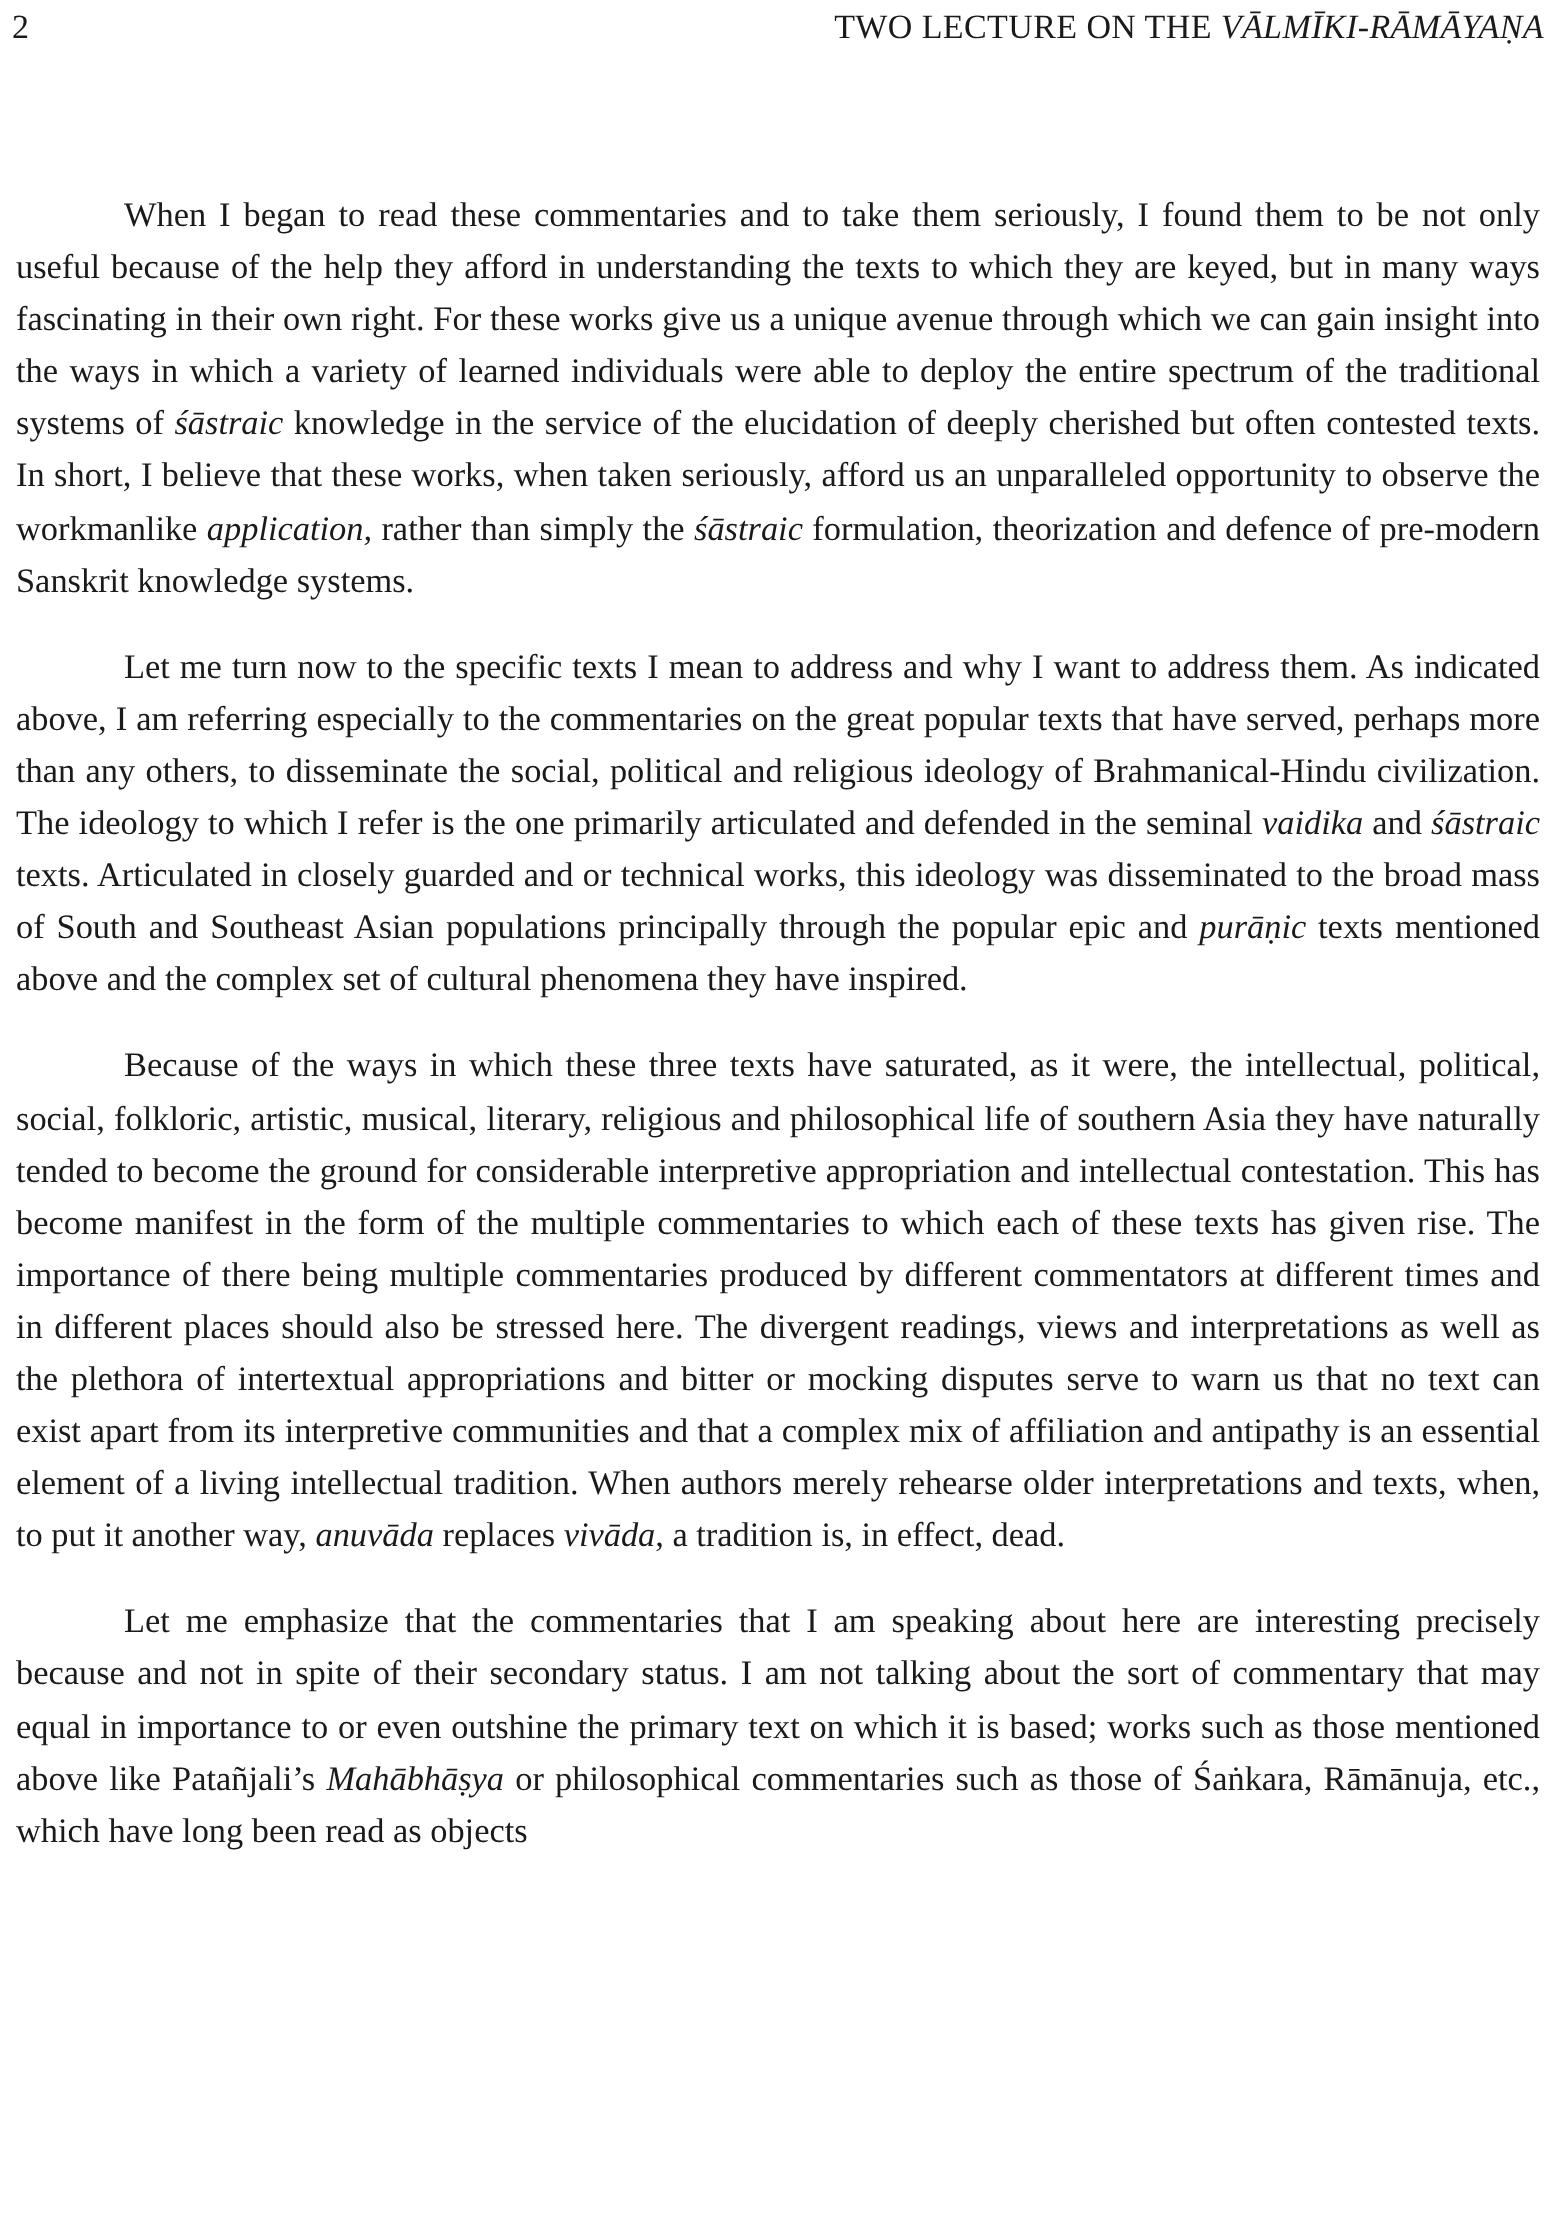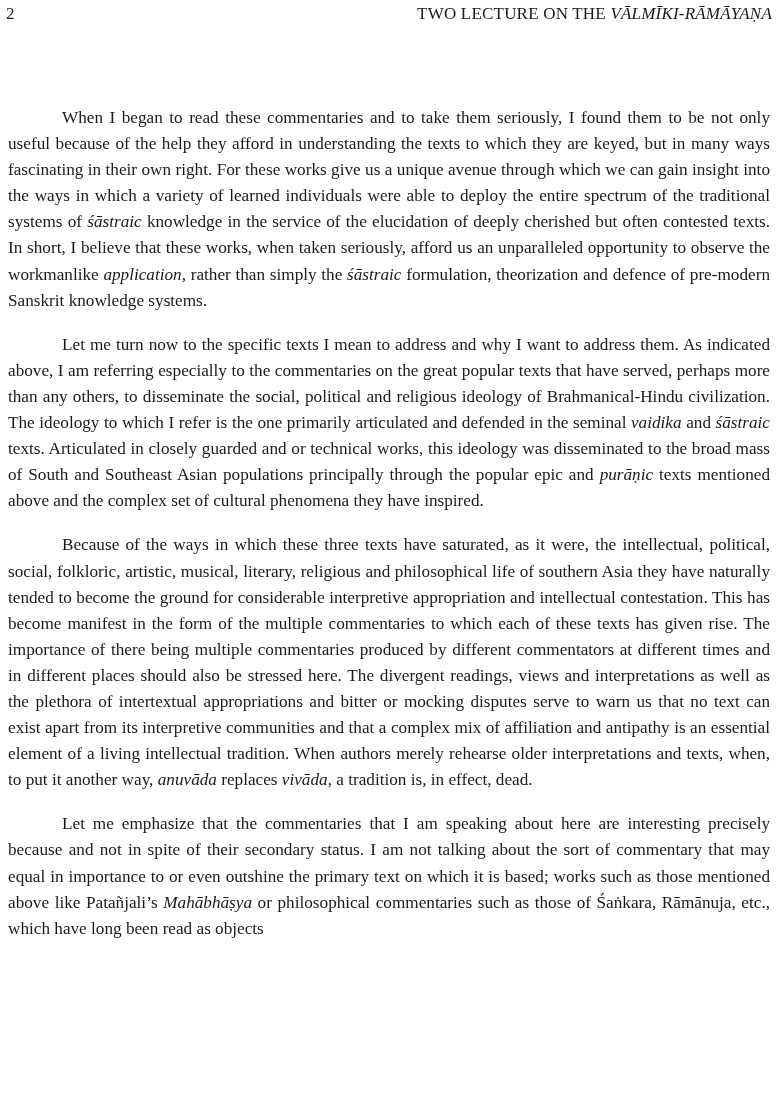--- a/index.html
+++ b/index.html
@@ -13,21 +13,21 @@
     position: absolute; top: 2px; left: 6px; right: 8px; height: 24px;
     font-size: 17px; line-height: 24px;
   }
   .page-number { position: absolute; left: 0; top: 0; }
   .running-head { position: absolute; right: 0; top: 0; letter-spacing: 0.2px; }
   .running-head i { font-style: italic; }
   .body-text {
     position: absolute; top: 87px; left: 8px; width: 762px;
     font-size: 17.2px; line-height: 26.1px; text-align: justify;
   }
-  .body-text p { margin: 18px 0 17px 0; text-indent: 54px; }
+  .body-text p { margin: 8px 0 17px 0; text-indent: 54px; }
   .body-text i { font-style: italic; }
 </style>
 </head>
 <body>
 
 <div class="page">
   <div class="header">
     <span class="page-number">2</span>
     <span class="running-head"><span>TWO LECTURE ON THE </span><i>VĀLMĪKI-RĀMĀYAṆA</i></span>
   </div>

